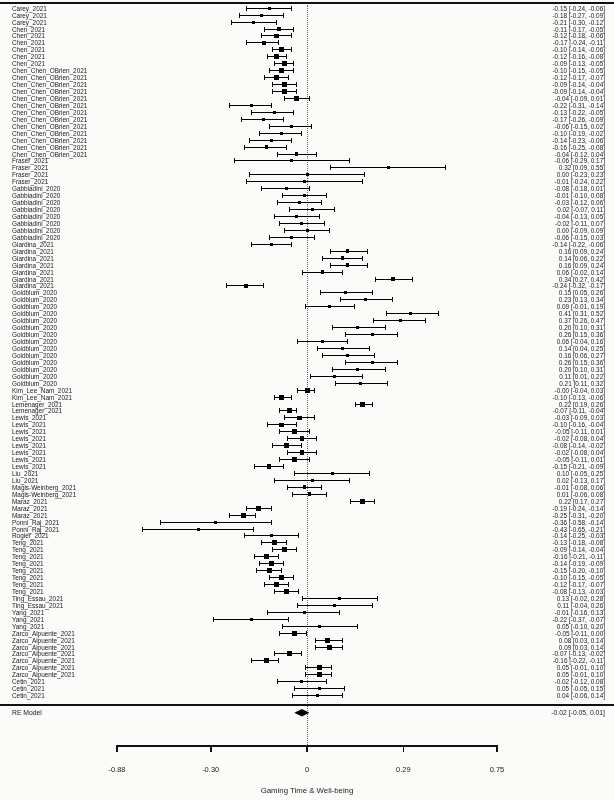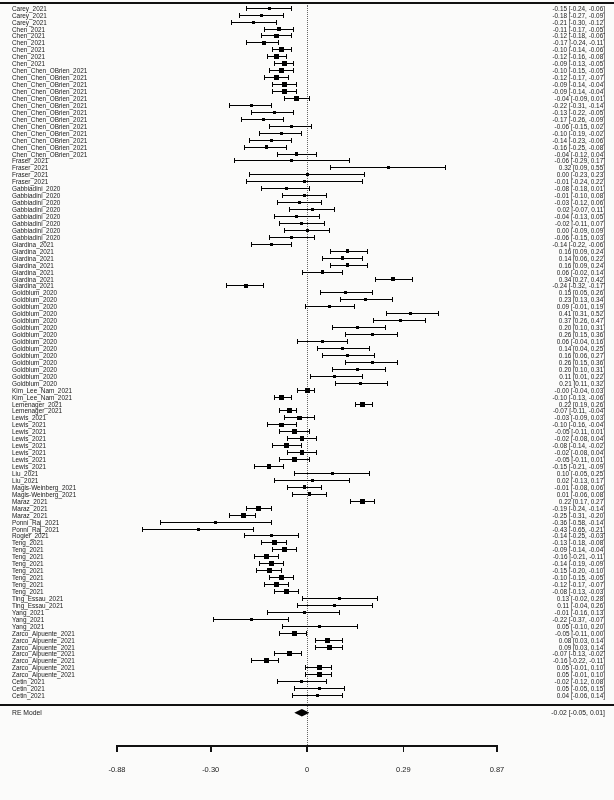--- a/index.html
+++ b/index.html
@@ -862,15 +862,16 @@
   <div id="axis-ticks">
       <div class="tick" style="left: 116.3px; top: 745px;"></div>
       <div class="tick-label" style="left: 117px; top: 765px;">-0.88</div>
       <div class="tick" style="left: 210px; top: 745px;"></div>
       <div class="tick-label" style="left: 210.7px; top: 765px;">-0.30</div>
       <div class="tick" style="left: 306.3px; top: 745px;"></div>
       <div class="tick-label" style="left: 307px; top: 765px;">0</div>
       <div class="tick" style="left: 402.5px; top: 745px;"></div>
       <div class="tick-label" style="left: 403.3px; top: 765px;">0.29</div>
       <div class="tick" style="left: 496.2px; top: 745px;"></div>
-      <div class="tick-label" style="left: 497px; top: 765px;">0.87</div>
+      <div class="tick-label" style="left: 497px; top: 765px;">0.75</div>
     </div>
+  <div id="axis-title" style="left: 307px; top: 786px;">Gaming Time &amp; Well-being</div>
 </div>
 
 </body></html>

